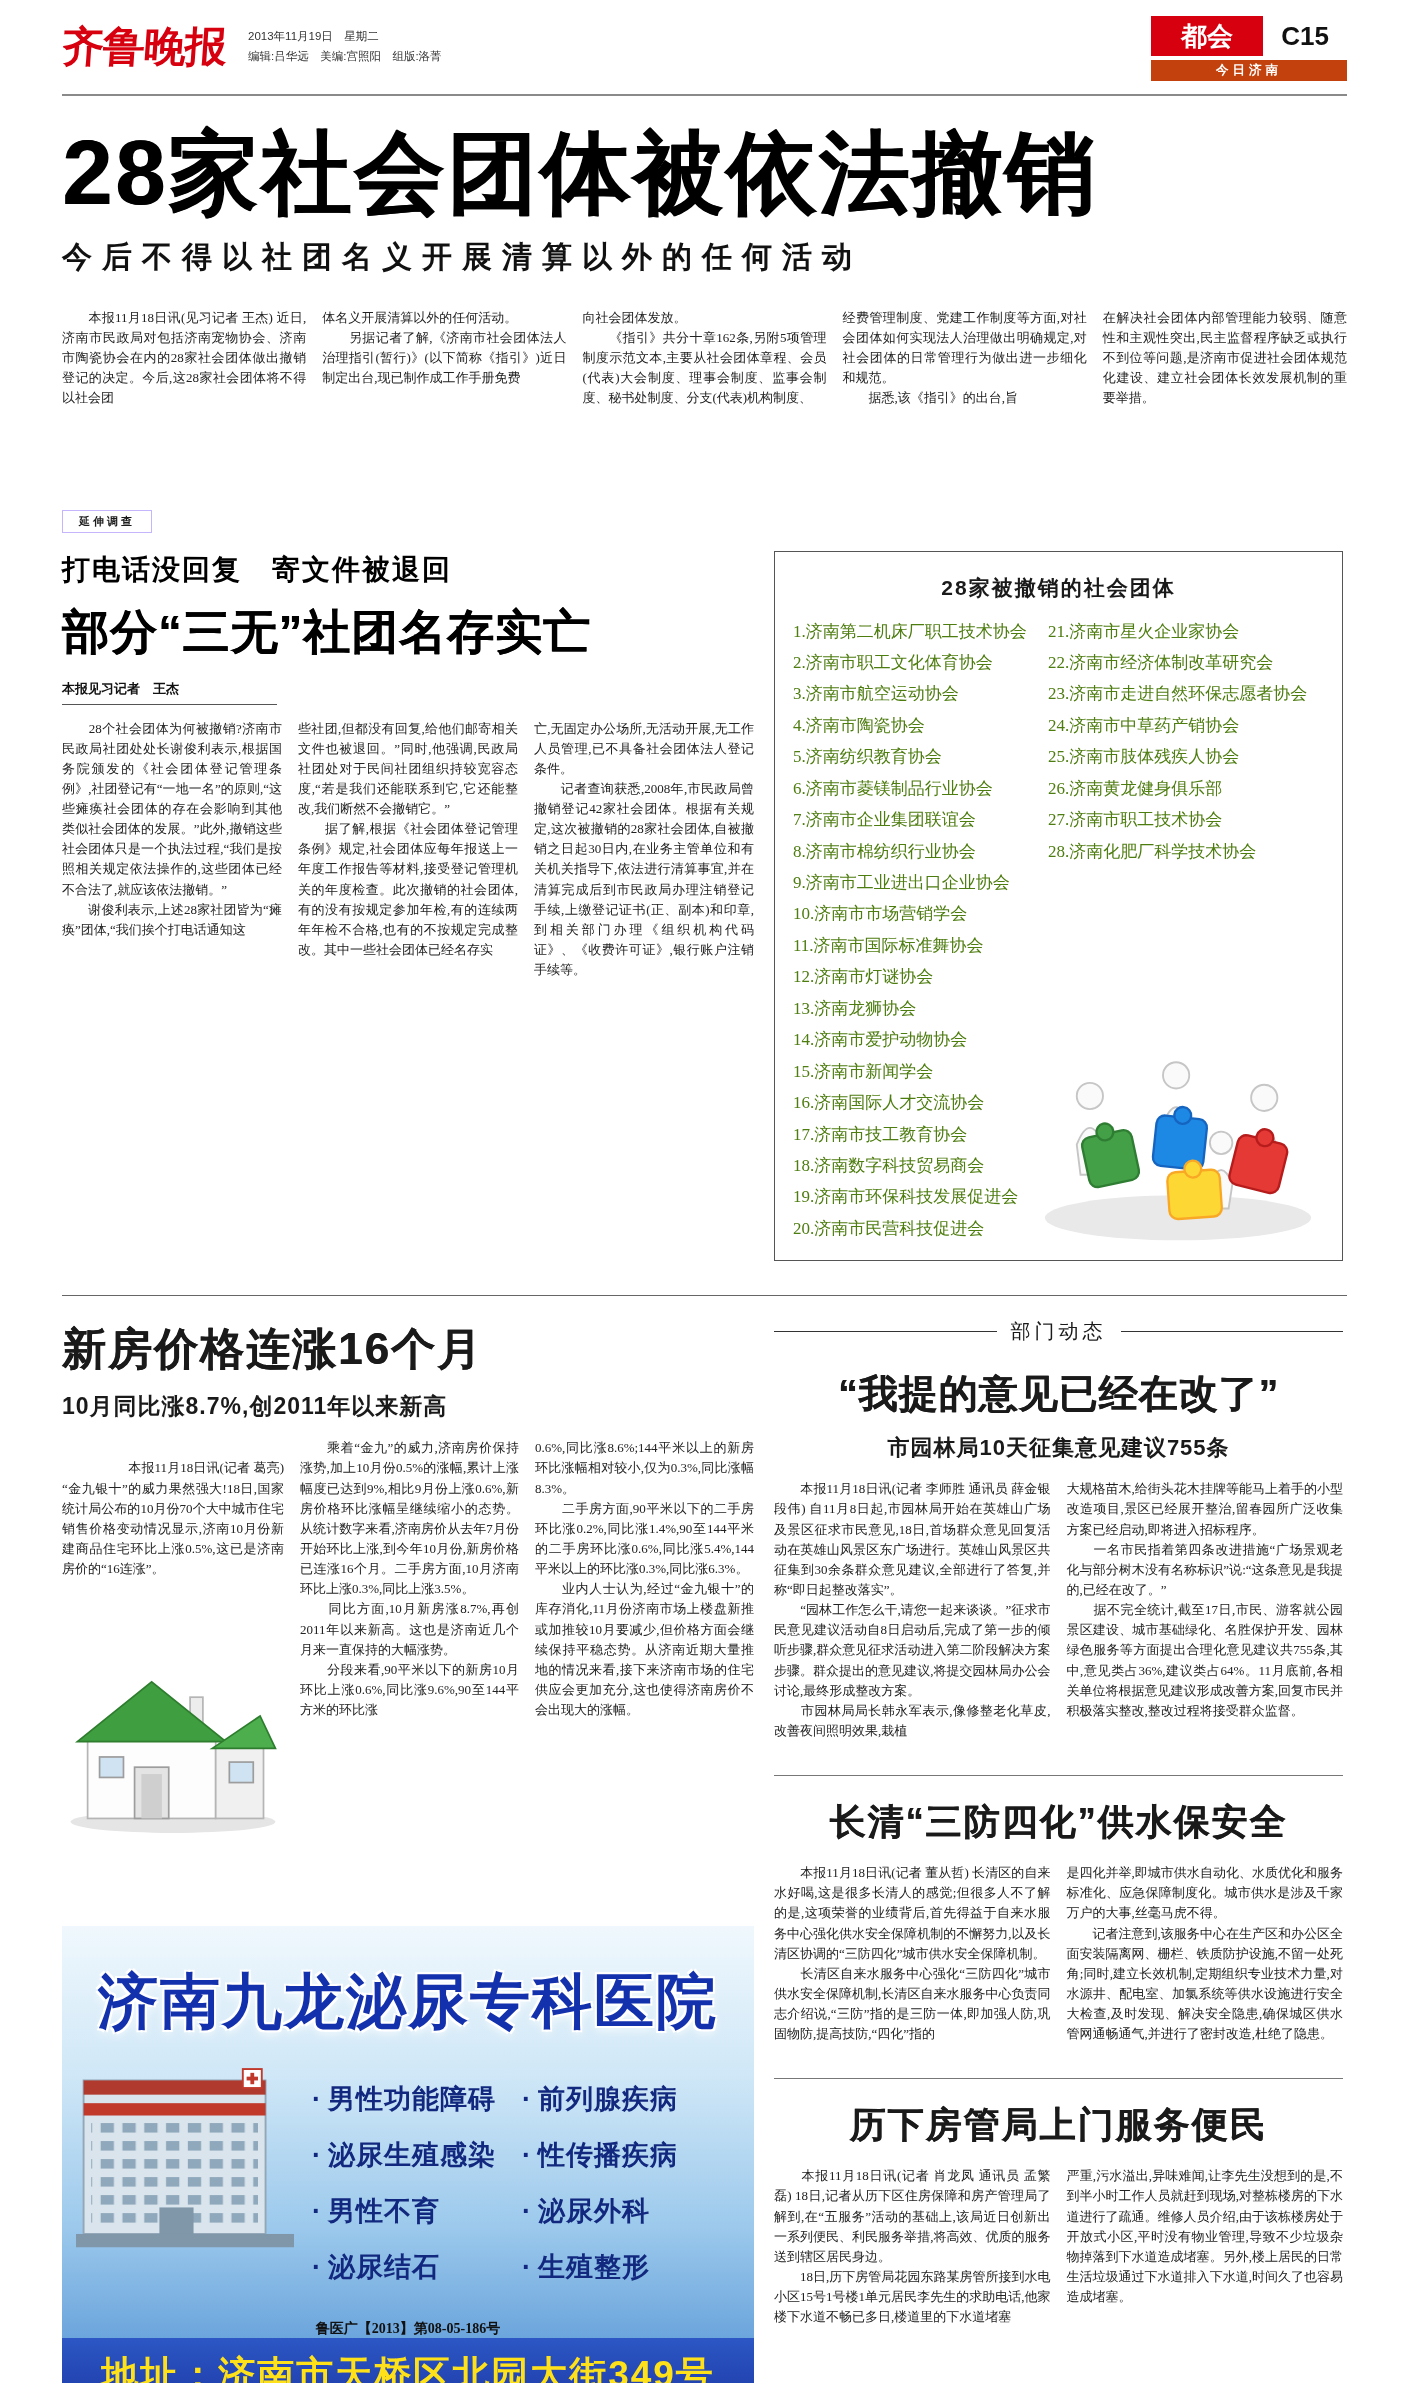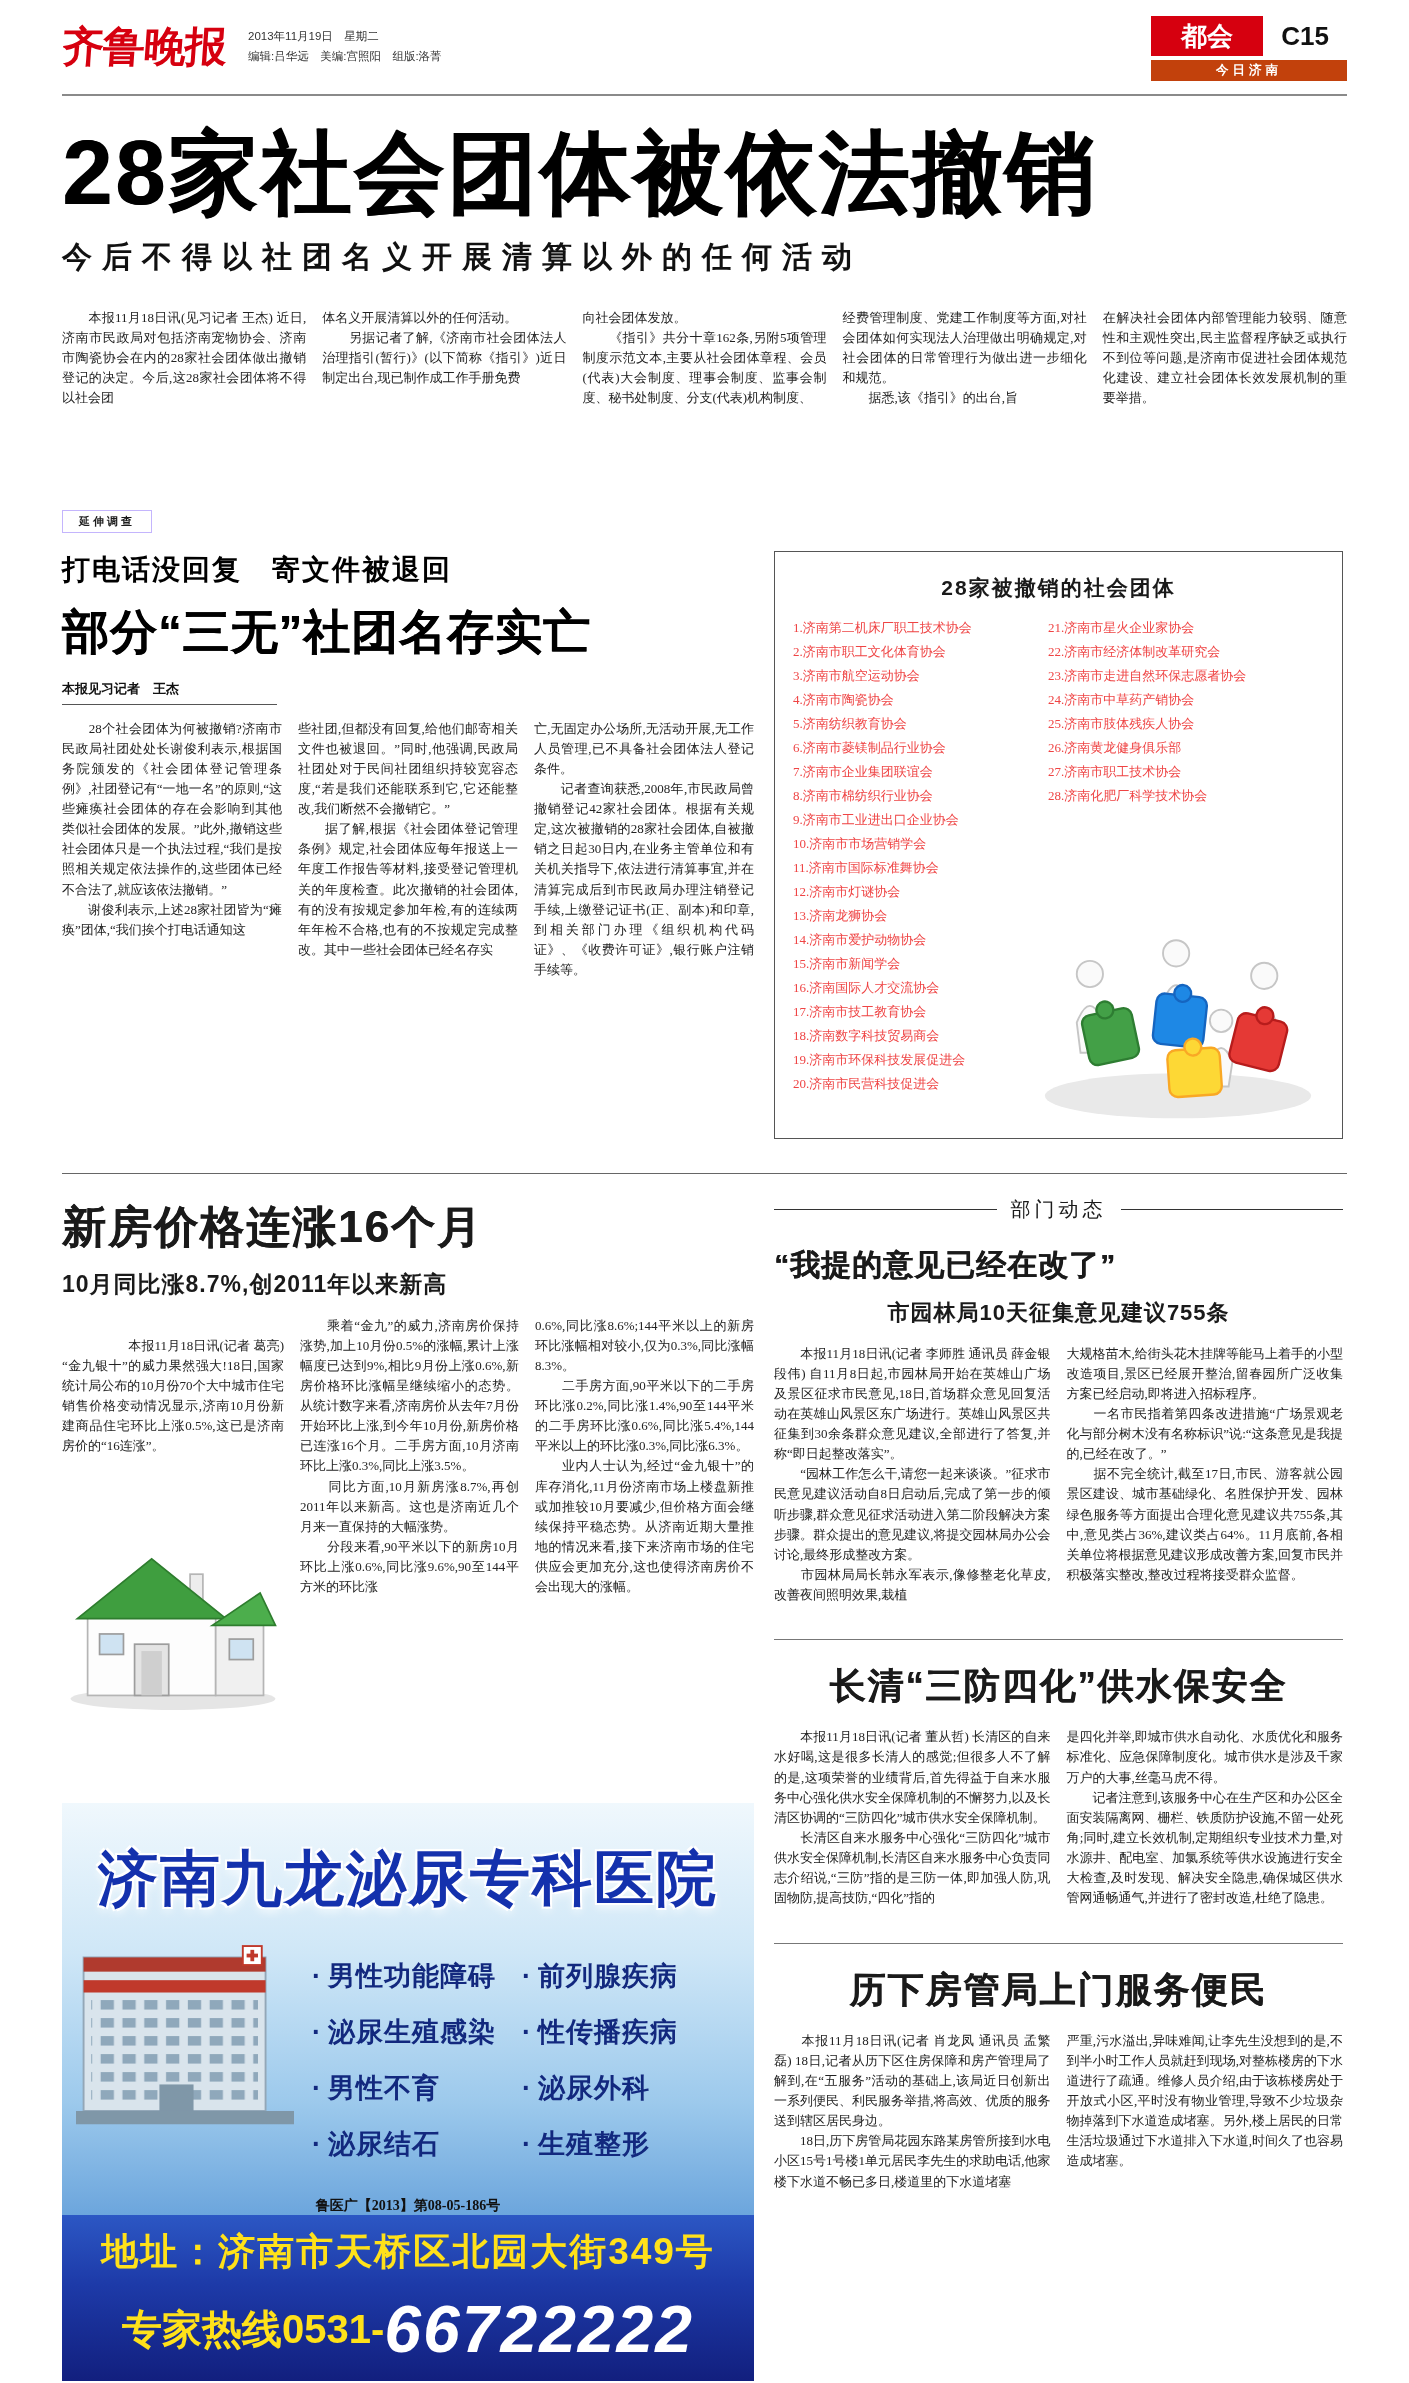--- a/index.html
+++ b/index.html
@@ -48,43 +48,43 @@
   .probe-headline { margin-top:12px; font-family:"Liberation Sans", sans-serif; font-weight:900;
     font-size:47px; letter-spacing:1px; color:#000; text-shadow:0.5px 0 currentColor; }
   .probe-byline { margin-top:16px; font-size:13px; font-weight:bold; color:#111;
     border-bottom:1px solid #555; padding-bottom:6px; width:215px; }
   .probe .body-cols { margin-top:14px; min-height:420px; }
   
   .orgbox { width:569px; border:1px solid #555; padding:16px 18px; position:relative; min-height:568px; }
   .orgbox-title { text-align:center; font-family:"Liberation Sans", sans-serif; font-weight:900;
     font-size:21px; letter-spacing:2px; margin:6px 0 14px; }
   .org-cols { display:flex; gap:10px; }
-  .org-col { font-size:13px; line-height:1.85; color:#ef4444; }
+  .org-col { font-size:17px; line-height:1.85; color:#4d7c0f; }
   .org-col.left { width:47%; }
   .org-col.right { width:53%; }
   .org-item { white-space:normal; }
   .puzzle-wrap { position:absolute; right:14px; bottom:10px; }
   
   .bottom-rule { border-top:1px solid #666; margin-top:34px; }
   .bottom-row { display:flex; gap:20px; margin-top:10px; }
   .bottom-left { width:692px; }
   .bottom-right { width:569px; }
   
   .housing-headline { font-family:"Liberation Sans", sans-serif; font-weight:900; font-size:44px;
     letter-spacing:2px; margin-top:14px; text-shadow:0.5px 0 currentColor; }
   .housing-subhead { font-family:"Liberation Sans", sans-serif; font-weight:bold; font-size:23px;
     margin-top:12px; letter-spacing:1px; }
   .housing .body-cols { margin-top:16px; min-height:440px; }
   .house-wrap { margin-top:12px; }
   
   .dept-header { display:flex; align-items:center; gap:14px; margin-top:12px;
     font-family:"Liberation Sans", sans-serif; font-weight:400; font-size:20px; letter-spacing:4px; }
   .dept-header::before, .dept-header::after { content:""; flex:1; border-top:1px solid #333; }
-  .dept-a1-headline { font-family:"Liberation Sans", sans-serif; font-weight:900;
-    font-size:30px; margin-top:22px; letter-spacing:1px; text-shadow:0.5px 0 currentColor; }
+  .dept-a1-headline { text-align:center; font-family:"Liberation Sans", sans-serif; font-weight:900;
+    font-size:39px; margin-top:22px; letter-spacing:1px; text-shadow:0.5px 0 currentColor; }
   .dept-a1-subhead { text-align:center; font-family:"Liberation Sans", sans-serif; font-weight:bold;
     font-size:22px; margin-top:12px; letter-spacing:1px; }
   .dept .body-cols { margin-top:16px; }
   .dept-sec { margin-top:34px; border-top:1px solid #777; padding-top:22px; }
   .dept-sec-headline { text-align:center; font-family:"Liberation Sans", sans-serif; font-weight:900;
     font-size:36px; letter-spacing:2px; text-shadow:0.5px 0 currentColor; }
   
   .ad { margin-top:22px; height:578px; position:relative; overflow:hidden;
     background:linear-gradient(180deg,#f0f8fd 0%, #cfe7f7 26%, #9cc9ec 52%, #6aa4dc 72%, #3c6ec7 100%); }
   .ad-title { text-align:center; padding-top:36px; font-family:"Liberation Sans", sans-serif;

